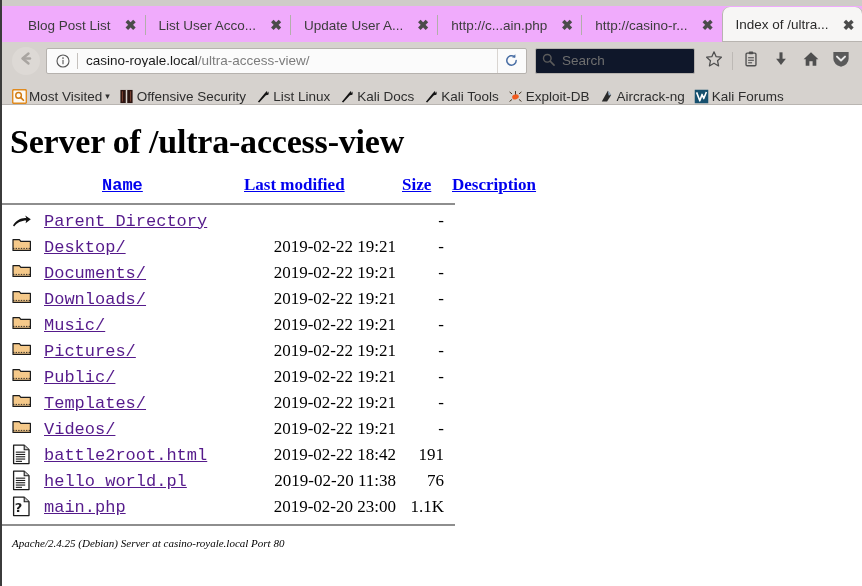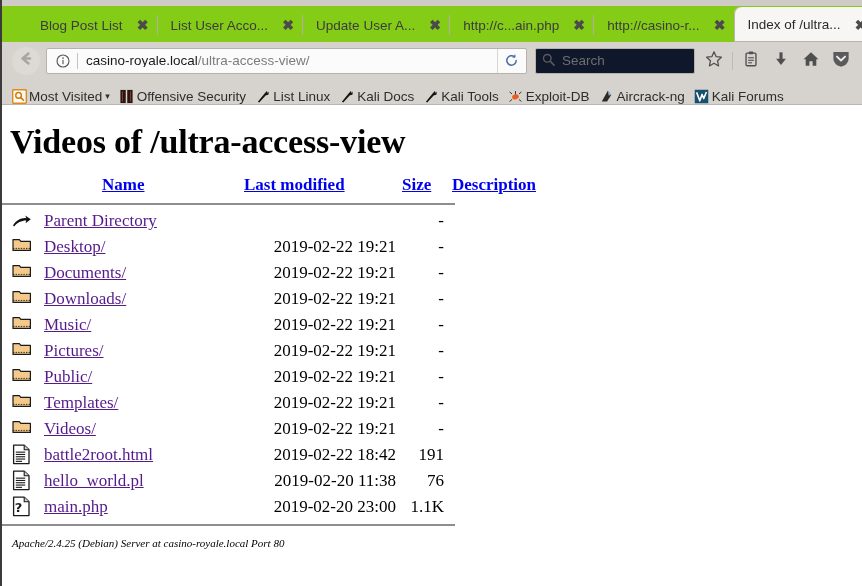--- a/index.html
+++ b/index.html
@@ -21,25 +21,25 @@
     height: 586px;
     position: relative;
     box-sizing: border-box;
     border-left: 2px solid #3b3b3b;
     background: #d6d2ce;
   }
 
   
   .tabstrip {
     height: 42px;
-    background: #84cc16;
+    background: #f0abfc;
     display: flex;
     align-items: flex-end;
     position: relative;
-    padding-left: 24px;
+    padding-left: 12px;
     box-sizing: border-box;
   }
   .tabstrip::before {
     content: "";
     position: absolute;
     left: 0; right: 0; top: 0;
     height: 6px;
     background: #cfccc8;
   }
   .tab {
@@ -250,21 +250,21 @@
   table.idx th {
     text-align: left;
     font-weight: bold;
     padding-bottom: 4px;
   }
   table.idx th a {
     color: #0000ee;
     text-decoration: underline;
   }
   .col-icon   { width: 32px; padding-left: 10px !important; }
-  .col-name   { width: 132px; }
+  .col-name   { width: 132px; font-family: Liberation Mono, monospace; }
   .col-date   { width: 152px; text-align: right; padding-right: 4px !important; }
   .col-size   { width: 42px; text-align: right; padding-right: 4px !important; }
   .col-desc   { }
   th.col-name { padding-left: 58px !important; }
   th.col-date { text-align: left; padding-left: 10px !important; margin-top: 16px; }
   th.col-size { text-align: left; padding-left: 2px !important; }
   th.col-desc { padding-left: 4px !important; }
 
   .rowline td {
     padding: 0 !important;
@@ -489,21 +489,21 @@
           <rect x="0.8" y="0.8" width="14.4" height="14.4" fill="#16506e"></rect>
           <path d="M2.8 3.6 L6.2 12.6 L8.6 5.8 L10.4 10.2 L13.2 3.2" fill="none" stroke="#ffffff" stroke-width="1.7" stroke-linejoin="round"></path>
         </svg>
       </span>
       <span>Kali Forums</span>
     </div>
   </div>
 
   <div class="content">
 
-    <h1 class="page-title">Videos of /ultra-access-view</h1>
+    <h1 class="page-title">Server of /ultra-access-view</h1>
 
     <table class="idx">
       <tbody>
           <tr>
         <th class="col-icon"></th>
         <th class="col-name"><a href="#">Name</a></th>
         <th class="col-date"><a href="#">Last modified</a></th>
         <th class="col-size"><a href="#">Size</a></th>
         <th class="col-desc"><a href="#">Description</a></th>
       </tr>

